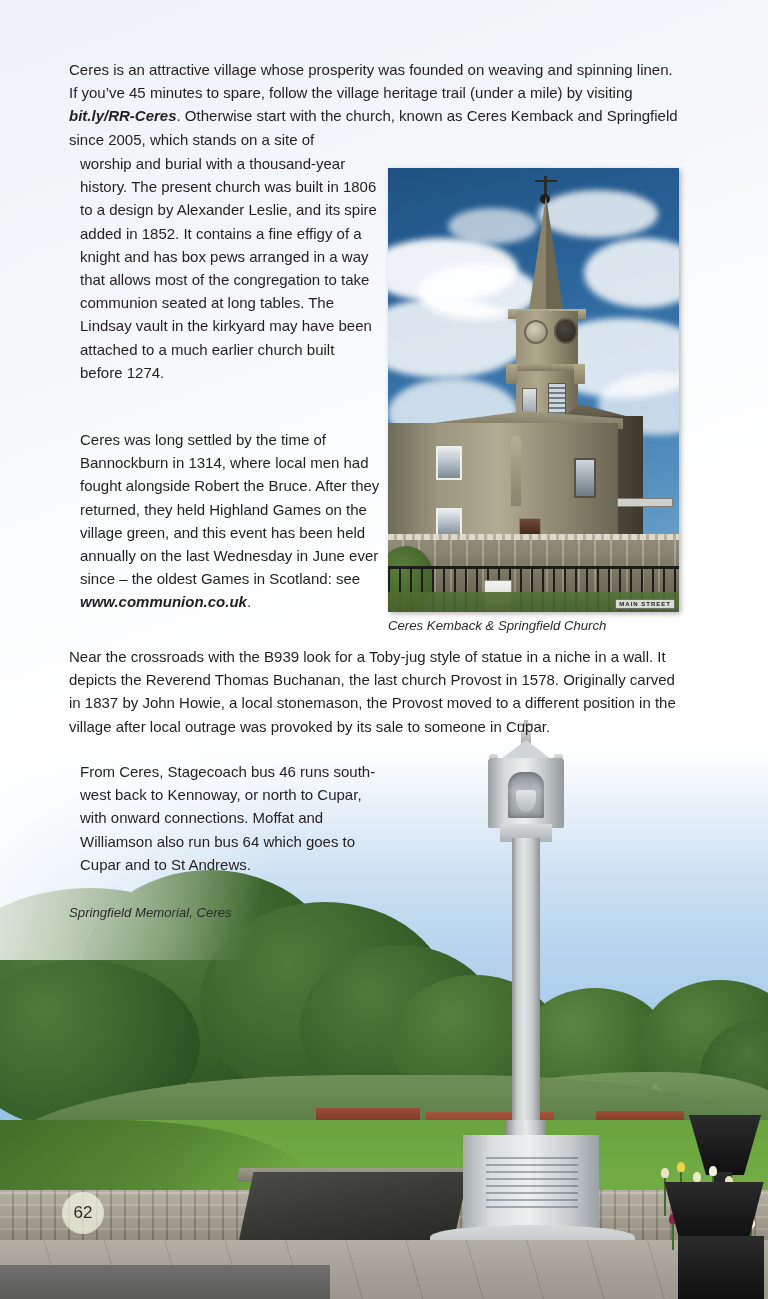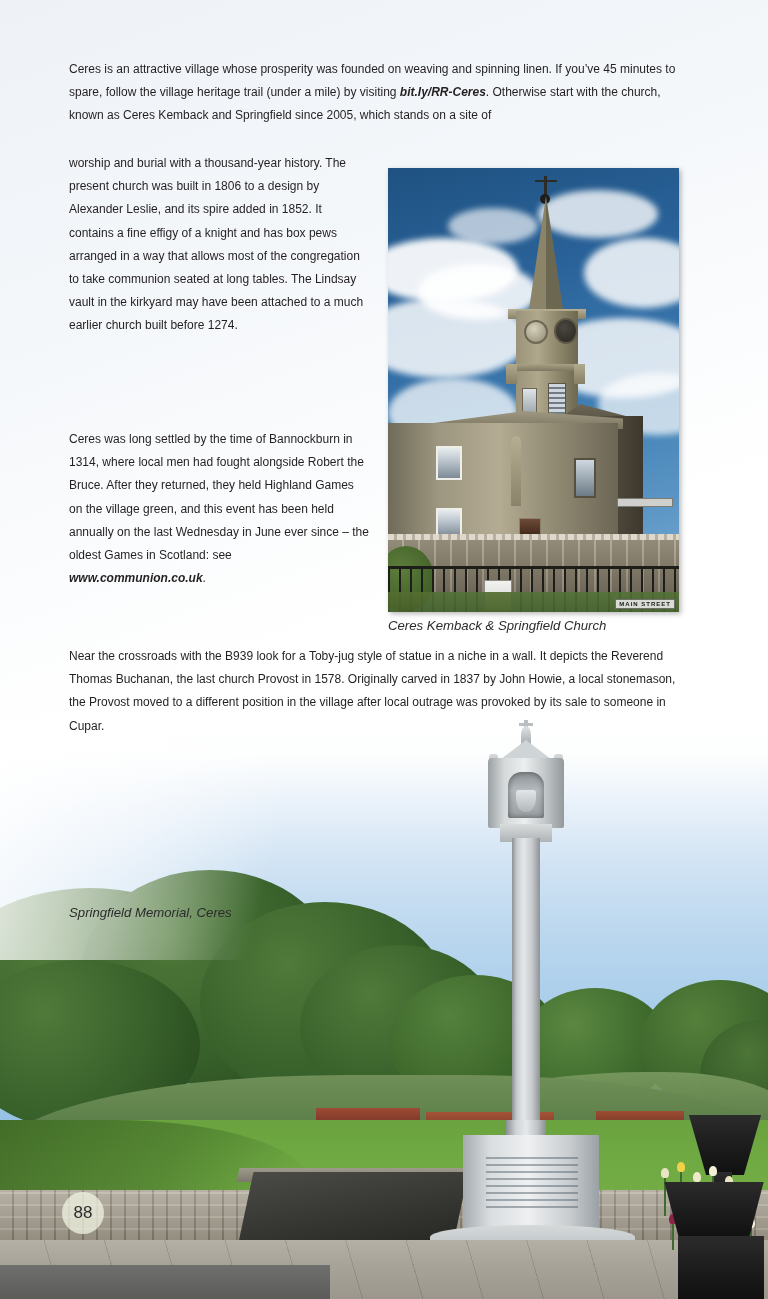--- a/index.html
+++ b/index.html
@@ -373,25 +373,25 @@
     padding:1px 3px; border:1px solid #6f6f69;
   }
   .wallsign{
     position:absolute; right:6px; top:330px; width:56px; height:9px;
     background:#cfd0cb; border:1px solid #7c7c75;
   }
 
   
   .col-text{
     position:absolute;
-    font-size:12px; line-height:23.2px; color:#231f20;
+    font-size:15px; line-height:23.2px; color:#231f20;
     letter-spacing:.0px;
   }
   .p-full{ left:69px; width:612px; }
-  .p-narrow{ left:69px; width:300px; }
+  .p-narrow{ left:80px; width:300px; }
   .b{ font-weight:bold; font-style:italic; }
   p{ margin:0 0 12px 0; }
 
   .cap{
     position:absolute;
     font-family:"Liberation Sans", sans-serif;
     font-style:italic; font-size:13.2px; color:#2b2b2b;
   }
 
   .pagenum{
@@ -548,20 +548,23 @@
   </div>
 
   <div class="col-text p-narrow" style="top:428px;">
     <p><span>Ceres was long settled by the time of Bannockburn in 1314, where local men had fought alongside Robert the Bruce.  After they returned, they held Highland Games on the village green, and this event has been held annually on the last Wednesday in June ever since – the oldest Games in Scotland: see </span><span class="b">www.communion.co.uk</span><span>.</span></p>
   </div>
 
   <div class="col-text p-full" style="top:645px;">
     <p>Near the crossroads with the B939 look for a Toby-jug style of statue in a niche in a wall.  It depicts the Reverend Thomas Buchanan, the last church Provost in 1578.  Originally carved in 1837 by John Howie, a local stonemason, the Provost moved to a different position in the village after local outrage was provoked by its sale to someone in Cupar.</p>
   </div>
 
+  <div class="col-text p-narrow" style="top:760px;">
+    <p>From Ceres, Stagecoach bus 46 runs south-west back to Kennoway, or north to Cupar, with onward connections. Moffat and Williamson also run bus 64 which goes to Cupar and to St Andrews.</p>
+  </div>
 
   <div class="cap" style="left:388px; top:618px;">Ceres Kemback &amp; Springfield Church</div>
 
   <div class="cap" style="left:69px; top:905px;">Springfield Memorial, Ceres</div>
 
-  <div class="pagenum">88</div>
+  <div class="pagenum">62</div>
 
 </div>
 
 </body></html>

